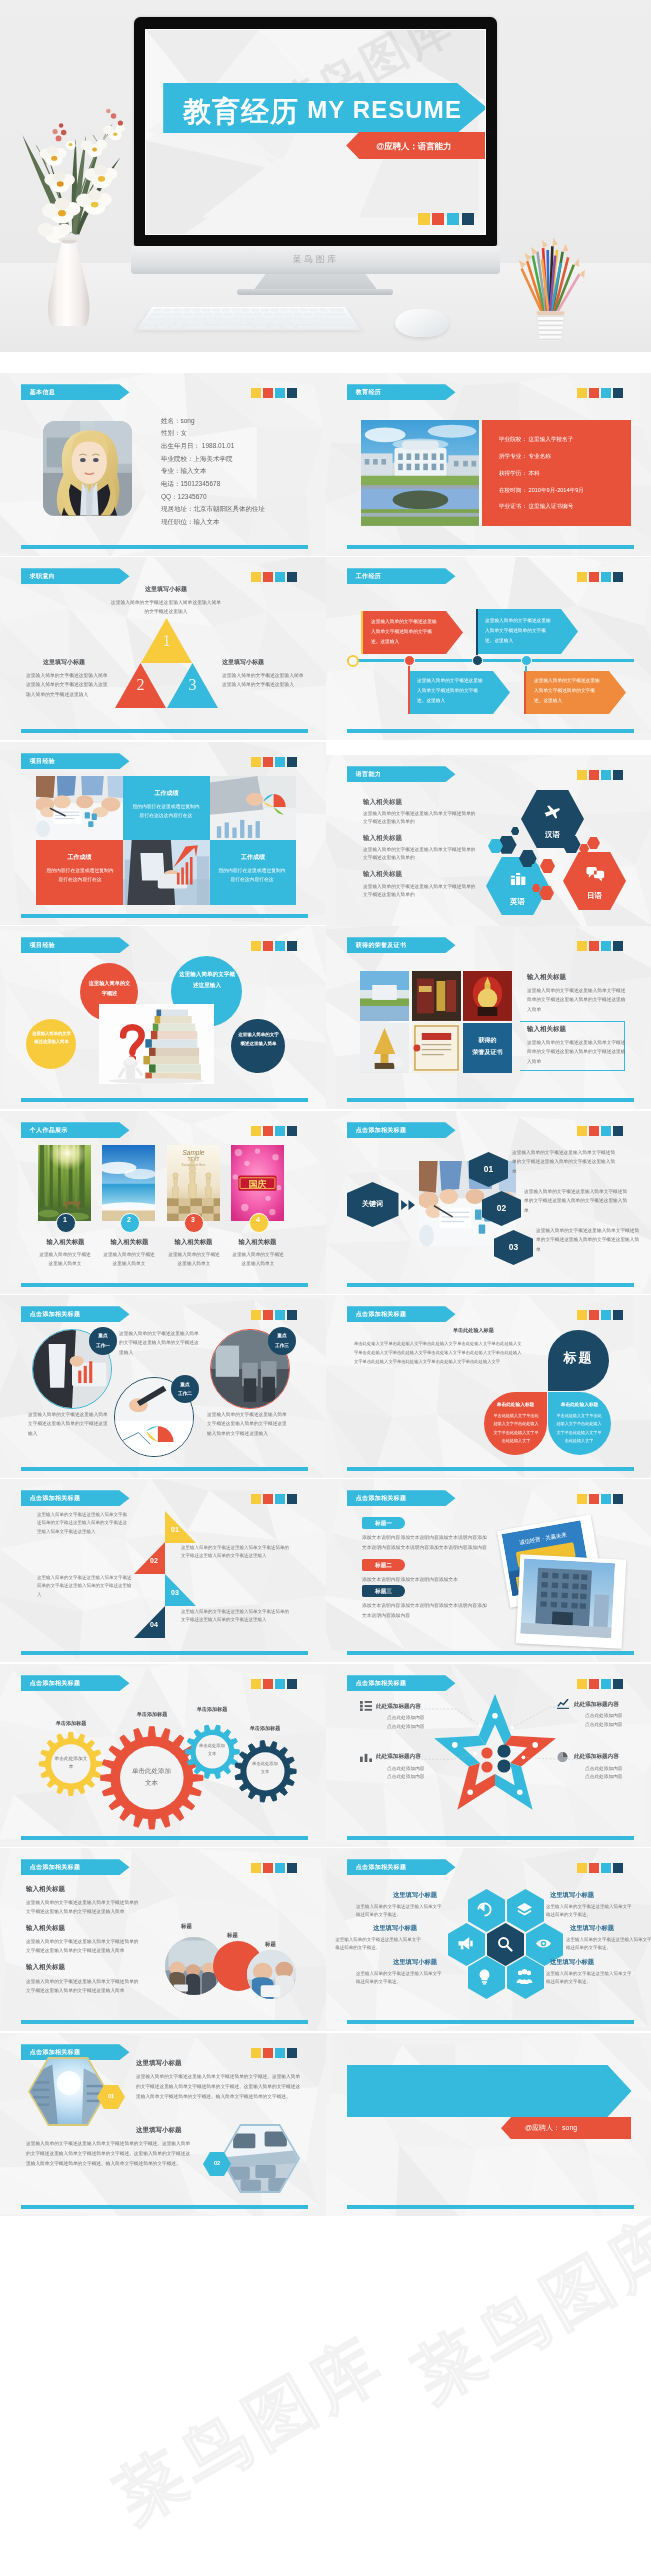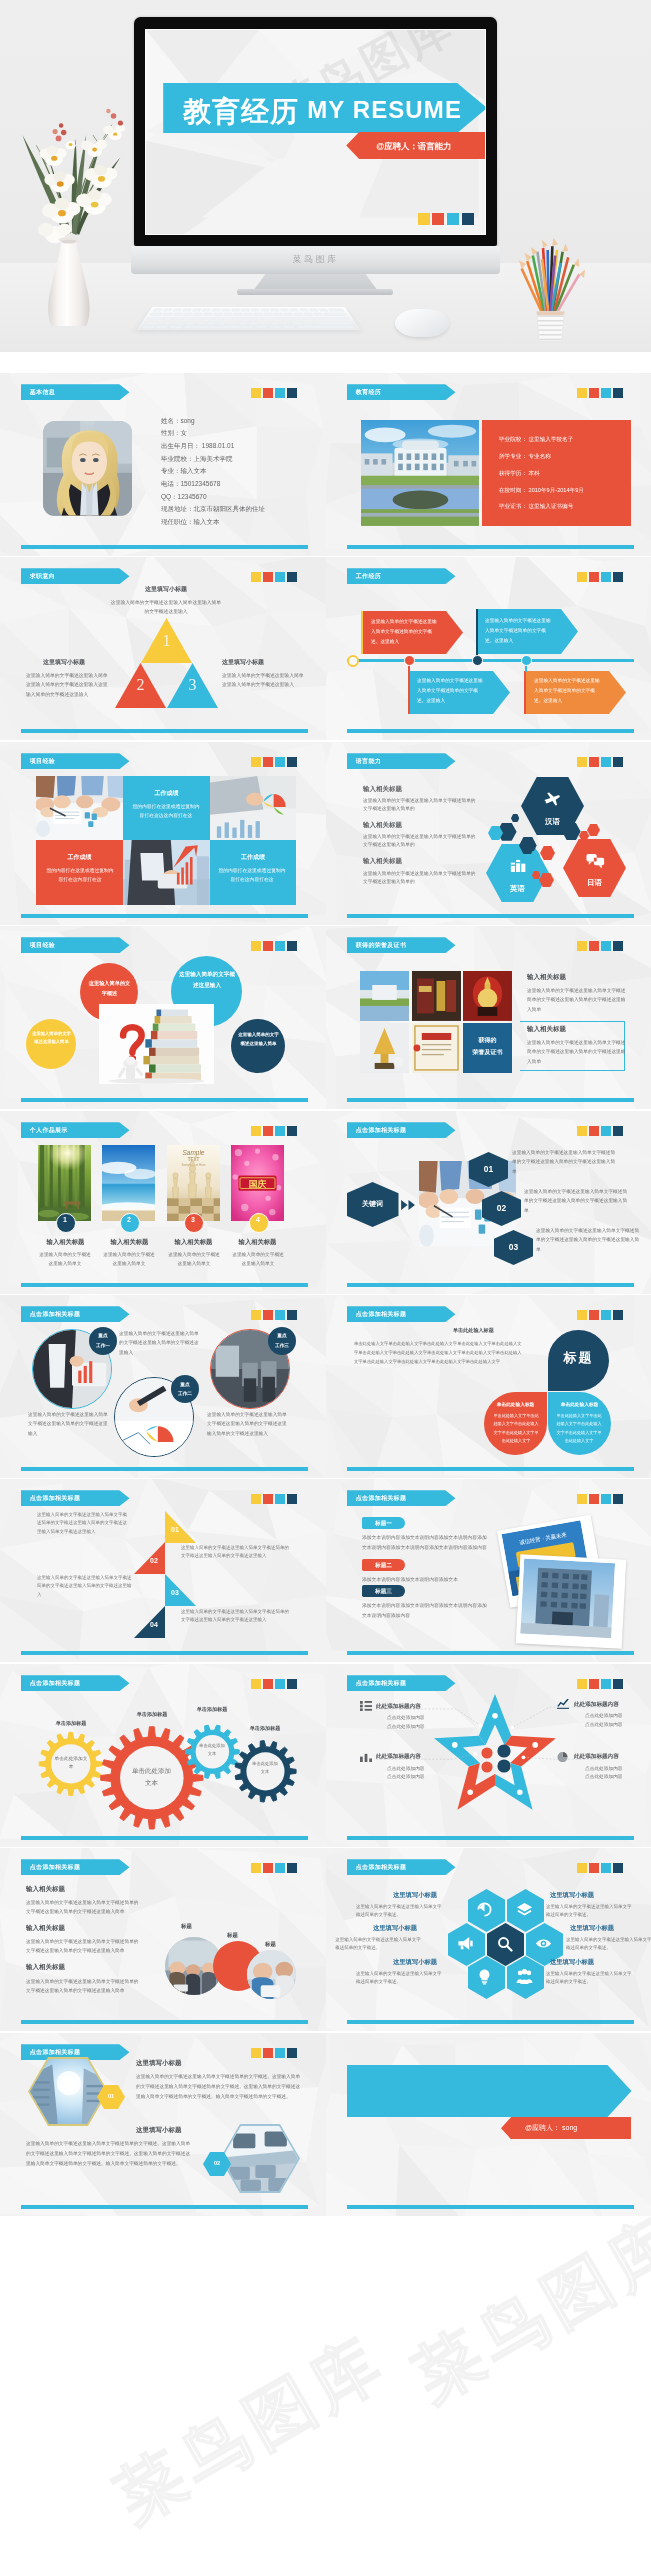--- a/index.html
+++ b/index.html
@@ -798,21 +798,21 @@
 </svg></div>
 <div style="position:absolute;left:210px;top:98px;width:86px;height:65px;background:#35b9dc;"></div>
 <div class="tt ctr" style="left:123px;top:47px;width:87px;font-size:6px;color:#fff">工作成绩</div>
 <div class="tx ctr" style="left:131px;top:60px;width:70px;font-size:4.8px;line-height:9.3px;color:#fff">您的内容打在这里或通过复制内容打在这边这内容打在这</div>
 <div class="tt ctr" style="left:36px;top:111px;width:87px;font-size:6px;color:#fff">工作成绩</div>
 <div class="tx ctr" style="left:45px;top:124px;width:70px;font-size:4.8px;line-height:9.3px;color:#fff">您的内容打在这里或通过复制内容打在这内容打在这</div>
 <div class="tt ctr" style="left:210px;top:111px;width:86px;font-size:6px;color:#fff">工作成绩</div>
 <div class="tx ctr" style="left:217px;top:124px;width:70px;font-size:4.8px;line-height:9.3px;color:#fff">您的内容打在这里或通过复制内容打在这内容打在这</div>
         <div class="sfoot2"></div>
       </div>
-<div class="sl b" style="top:369px">
+<div class="sl b" style="top:382px">
         <div class="sbg">
           <svg viewBox="0 0 350 196" preserveAspectRatio="none">
             <rect width="350" height="196" fill="#f2f2f2"></rect>
             <polygon points="10.3,-10 77.3,4.5 66.3,78.0" fill="#f2f2f2"></polygon>
             <polygon points="10.3,-10 66.3,78.0 -12,62.2" fill="#f7f7f7"></polygon>
             <polygon points="77.3,4.5 123.9,-0.7 121.1,57.3" fill="#efefef"></polygon>
             <polygon points="77.3,4.5 121.1,57.3 66.3,78.0" fill="#f2f2f2"></polygon>
             <polygon points="123.9,-0.7 195.2,11.1 222.1,67.1" fill="#f0f0f0"></polygon>
             <polygon points="123.9,-0.7 222.1,67.1 121.1,57.3" fill="#f2f2f2"></polygon>
             <polygon points="195.2,11.1 286.8,-10 264.3,63.4" fill="#f5f5f5"></polygon>

